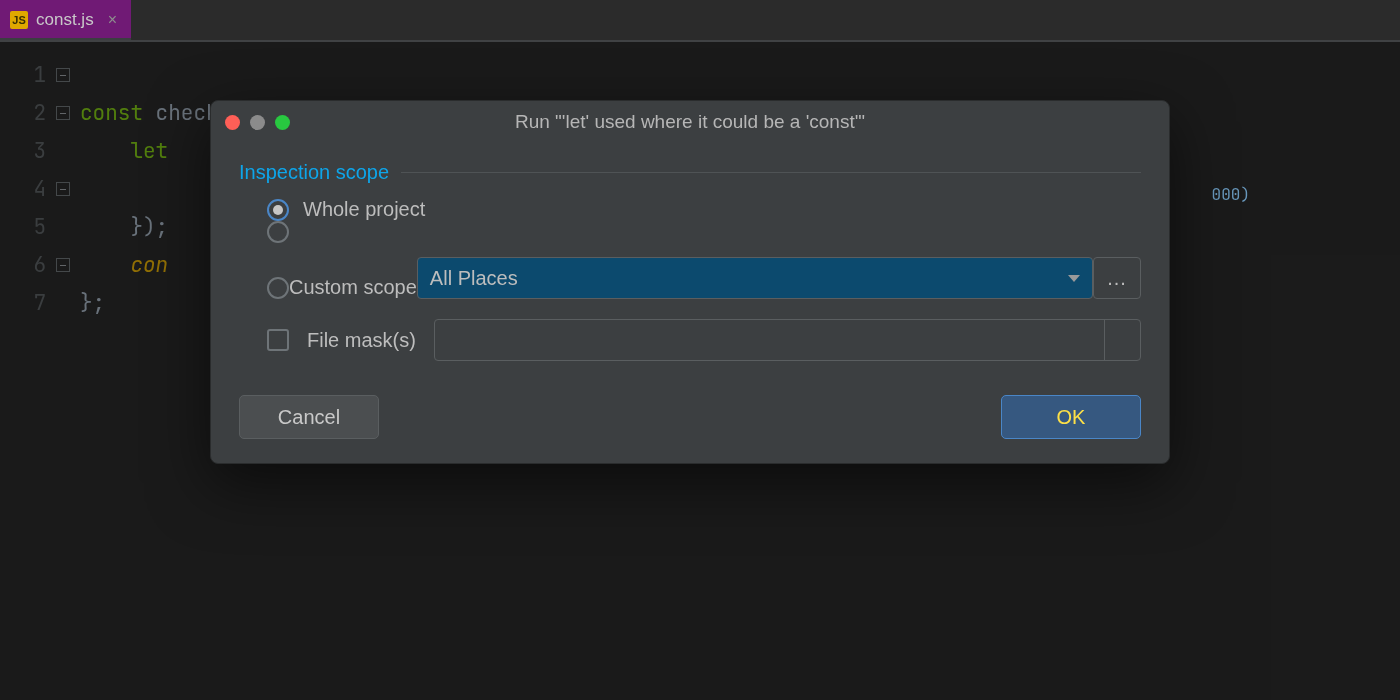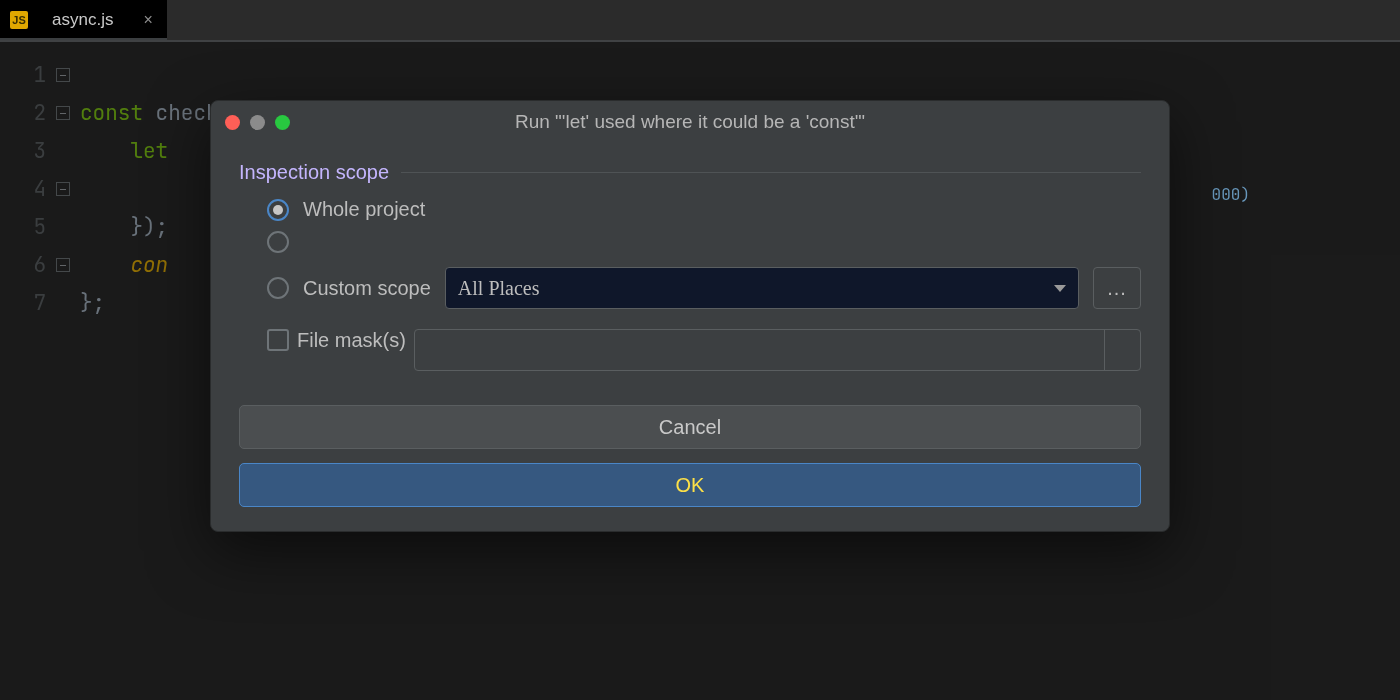--- a/index.html
+++ b/index.html
@@ -14,23 +14,23 @@
   
   .tabbar {
     height: 40px;
     display: flex;
     align-items: stretch;
     background: #2b2b2b;
   }
   .tab {
     display: flex;
     align-items: center;
-    gap: 24px;
+    gap: 8px;
     padding: 0 14px 0 10px;
-    background: #000000;
+    background: #701a75;
     position: relative;
   }
   .tab::after{
     content:"";
     position:absolute;
     left:0; right:0; bottom:0;
     height:2px;
     background:#3b3e40;
   }
   .js-icon{
@@ -144,32 +144,31 @@
     pointer-events:none;
   }
   .dialog-body{
     padding: 18px 28px 24px 28px;
   }
   .section-header{
     display:flex;
     align-items:center;
     gap:12px;
     margin-bottom:14px;
-    color:#c4b5fd;
+    color:#0ea5e9;
   }
   .section-header .line{
     flex:1;
     height:1px;
     background:#4f5355;
   }
   .radios{
     padding-left:28px;
     display:flex;
     flex-direction:column;
-    gap:10px;
     margin-bottom:14px;
   }
   .radio-row{
     display:flex;
     align-items:center;
     gap:14px;
     color:#bdbdbd;
   }
   .radio{
     width:22px;height:22px;border-radius:50%;
@@ -178,55 +177,54 @@
     flex-shrink:0;
   }
   .radio.selected{ border-color:#4a86c7;}
   .radio.selected::after{
     content:"";
     width:10px;height:10px;border-radius:50%;
     background:#c7c7c7;
   }
   .scope-row{
     display:flex;
-    align-items:center;
-    gap:14px;
+    align-items:flex-end;
     padding-left:28px;
   }
   .combo{
     flex:1;
     height:42px;
     border:1px solid #5a5e60;
     border-radius:4px;
-    background:#0f172a;
+    background:#0c4a6e;
     display:flex;
     align-items:center;
     justify-content:space-between;
     padding:0 12px;
     color:#bdbdbd;
-    font-family:Liberation Serif, serif;
   }
   .combo .chev{
     width:0;height:0;
     border-left:6px solid transparent;
     border-right:6px solid transparent;
     border-top:7px solid #9a9a9a;
   }
   .more-btn{
     width:48px;height:42px;
     border:1px solid #5a5e60;
     border-radius:4px;
     display:flex;align-items:center;justify-content:center;
     color:#bdbdbd;
     font-size:20px;
     letter-spacing:1px;
   }
   .filemask-row{
     display:flex;
-    gap:8px;
+    align-items:center;
+    gap:18px;
     padding-left:28px;
     margin-top:20px;
   }
   .checkbox{
     width:22px;height:22px;
     border:2px solid #6e7478;
     border-radius:3px;
     flex-shrink:0;
   }
   .input-combo{
@@ -250,21 +248,20 @@
   .input-combo .drop{
     width:36px;
     border-left:1px solid #5a5e60;
     display:flex;align-items:center;justify-content:center;
   }
   .buttons{
     display:flex;
     justify-content:space-between;
     gap:14px;
     margin-top:34px;
-    flex-direction:column;
   }
   .btn{
     min-width:140px;
     height:44px;
     border-radius:5px;
     display:flex;align-items:center;justify-content:center;
     font-size:20px;
   }
   .btn.secondary{
     background:#4b4e50;
@@ -276,21 +273,21 @@
     border:1px solid #4a86c7;
     color:#fde047;
   }
 </style>
 </head>
 <body>
 
 <div class="tabbar">
   <div class="tab">
     <span class="js-icon">JS</span>
-    <span class="tab-label">async.js</span>
+    <span class="tab-label">const.js</span>
     <span class="tab-close">×</span>
   </div>
 </div>
 <div class="underline"></div>
 
 <div class="editor">
   <div class="gutter">
     <div>1</div>
     <div>2</div>
     <div>3</div>

